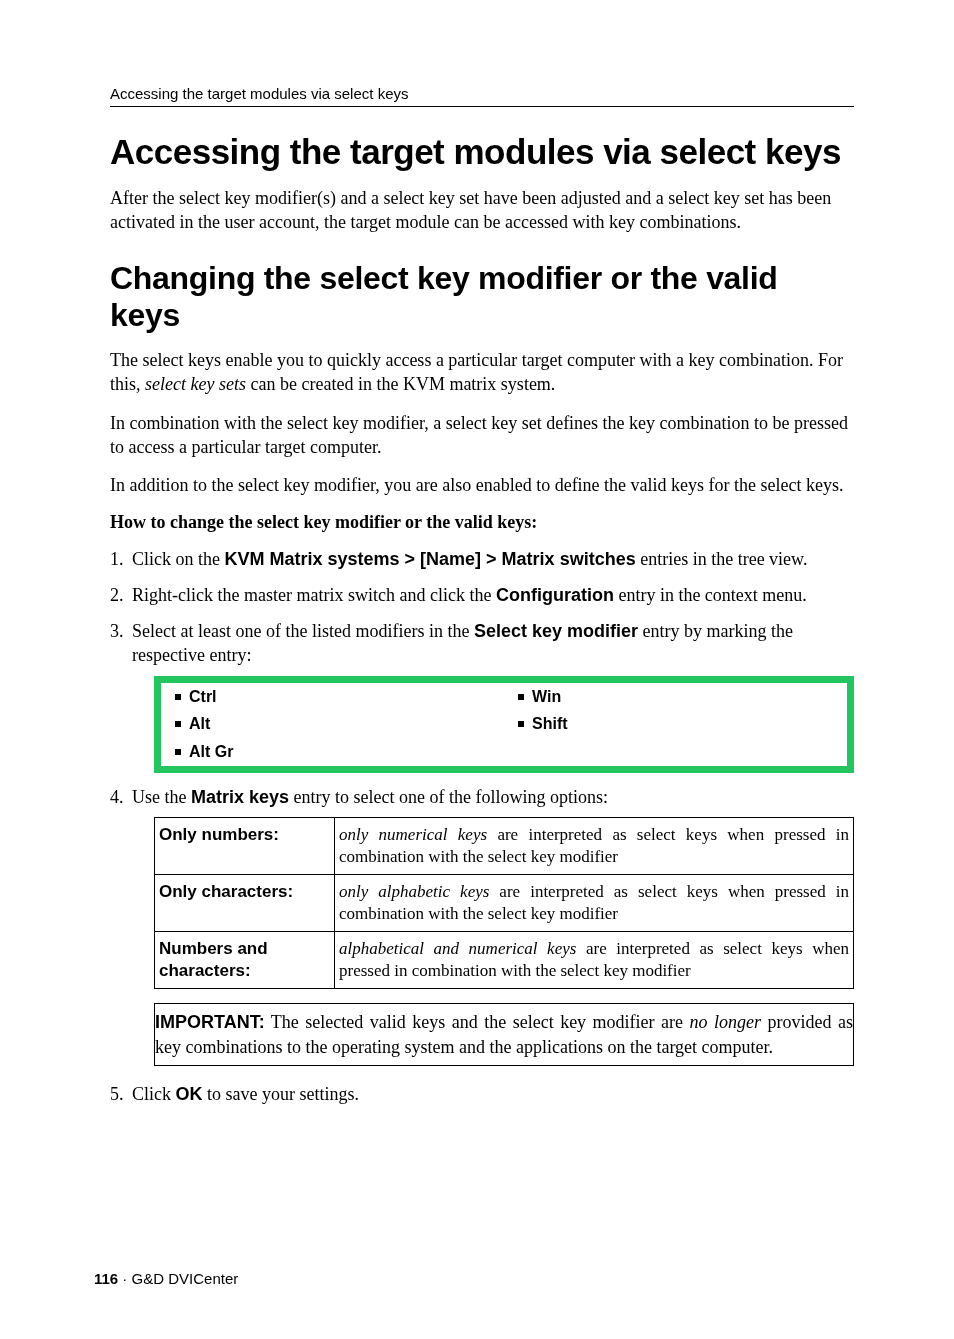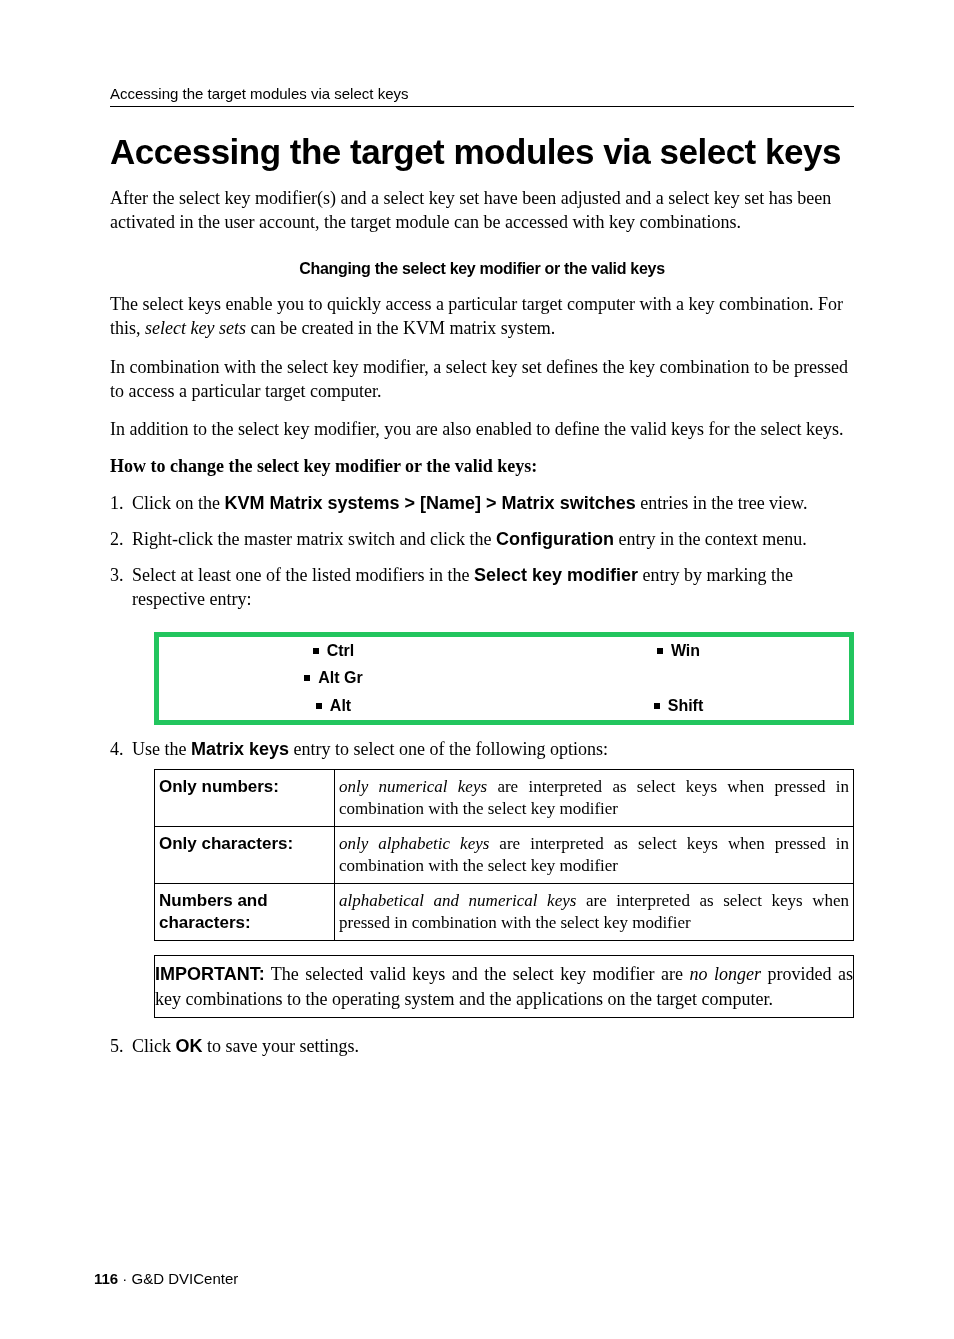--- a/index.html
+++ b/index.html
@@ -27,24 +27,23 @@
     letter-spacing: -0.5px;
   }
   .intro {
     font-size: 18px;
     line-height: 1.35;
     margin-bottom: 26px;
   }
   h2 {
     font-family: Arial, Helvetica, sans-serif;
     font-weight: 900;
-    font-size: 16px;
+    font-size: 32px;
     margin-bottom: 14px;
     letter-spacing: -0.3px;
-    text-align: center;
   }
   .para {
     font-size: 18px;
     line-height: 1.35;
     margin-bottom: 14px;
   }
   .howto {
     font-size: 18px;
     font-weight: bold;
     margin-top: 6px;
@@ -62,27 +61,26 @@
     position: relative;
   }
   ol.steps > li::before {
     counter-increment: step;
     content: counter(step) ".";
     position: absolute;
     left: 0;
   }
   .bold-sans { font-family: Arial, Helvetica, sans-serif; font-weight: bold; }
   .mod-table {
-    border: 5px solid #22c55e;
+    border: 7px solid #22c55e;
     margin-left: 22px;
-    margin-top: 20px;
+    margin-top: 8px;
     margin-bottom: 8px;
     width: calc(100% - 22px);
     border-collapse: collapse;
-    text-align: center;
   }
   .mod-table td {
     padding: 3px 10px 3px 14px;
     font-family: Arial, Helvetica, sans-serif;
     font-weight: bold;
     font-size: 16px;
     width: 50%;
     vertical-align: middle;
   }
   .mod-table .sq {
@@ -169,26 +167,26 @@
   </li>
   <li>
     <span>Select at least one of the listed modifiers in the </span><span class="bold-sans">Select key modifier</span><span> entry by marking the respective entry:</span>
     <table class="mod-table">
       <tbody>
           <tr>
         <td><span class="sq"></span><span>Ctrl</span></td>
         <td><span class="sq"></span><span>Win</span></td>
       </tr>
       <tr>
+        <td><span class="sq"></span><span>Alt</span></td>
+        <td><span class="sq"></span><span>Shift</span></td>
+      </tr>
+      <tr>
         <td><span class="sq"></span><span>Alt Gr</span></td>
         <td></td>
-      </tr>
-      <tr>
-        <td><span class="sq"></span><span>Alt</span></td>
-        <td><span class="sq"></span><span>Shift</span></td>
       </tr>
     </tbody>
       </table>
   </li>
   <li>
     <span>Use the </span><span class="bold-sans">Matrix keys</span><span> entry to select one of the following options:</span>
     <table class="opt-table">
       <tbody>
           <tr>
         <td class="lbl">Only numbers:</td>

